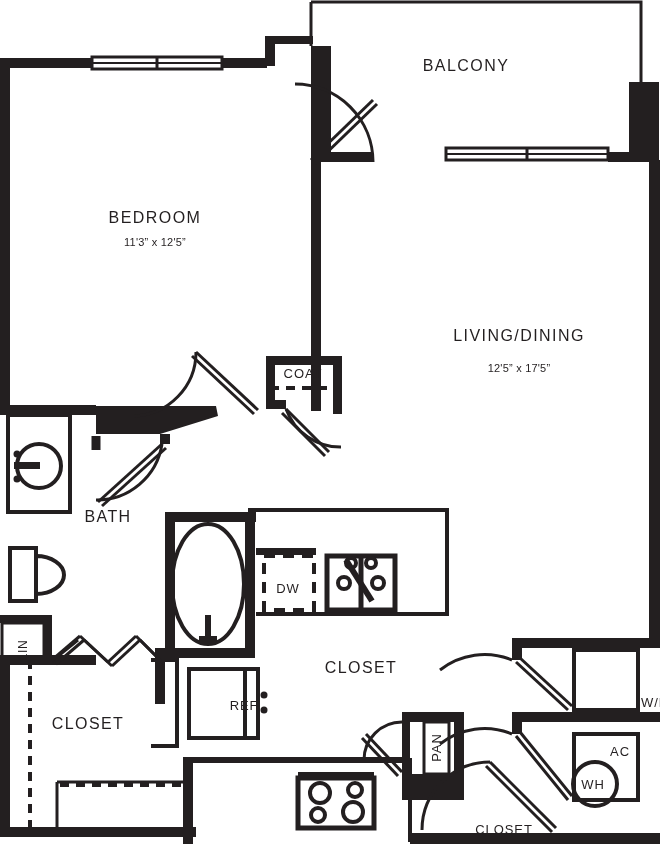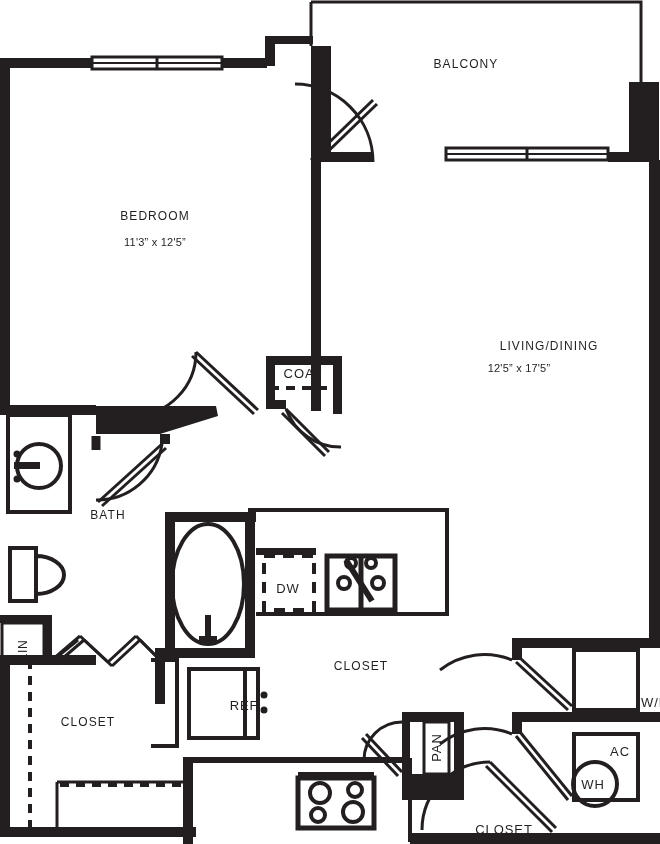--- a/index.html
+++ b/index.html
@@ -27,21 +27,21 @@
   }
   .lbl {
     position: absolute;
     color: #231f20;
     letter-spacing: 0.06em;
     white-space: nowrap;
     font-family: "Liberation Sans", sans-serif;
     font-weight: 400;
   }
   .lbl-room {
-    font-size: 12px;
+    font-size: 16px;
     letter-spacing: 0.09em;
     text-align: right;
   }
   .lbl-dim {
     font-size: 11px;
     letter-spacing: 0.02em;
   }
   .lbl-small {
     font-size: 13px;
     letter-spacing: 0.07em;
@@ -335,21 +335,21 @@
       </g>
 
     </g>
   </svg>
 
   <div class="lbl lbl-room ctr" style="left:155px; top:209px;">BEDROOM</div>
   <div class="lbl lbl-dim ctr" style="left:155px; top:236px;">11'3” x 12'5”</div>
 
   <div class="lbl lbl-room ctr" style="left:466px; top:57px;">BALCONY</div>
 
-  <div class="lbl lbl-room ctr" style="left:549px; top:327px;margin-top:12px;">LIVING/DINING</div>
+  <div class="lbl lbl-room ctr" style="left:519px; top:327px;">LIVING/DINING</div>
   <div class="lbl lbl-dim ctr" style="left:519px; top:362px;">12'5” x 17'5”</div>
 
   <div class="lbl lbl-room ctr" style="left:108px; top:508px;">BATH</div>
 
   <div class="lbl lbl-room ctr" style="left:361px; top:659px;">CLOSET</div>
 
   <div class="lbl lbl-room ctr" style="left:88px; top:715px;">CLOSET</div>
 
   <div class="lbl lbl-small ctr" style="left:504px; top:822px;">CLOSET</div>
 

